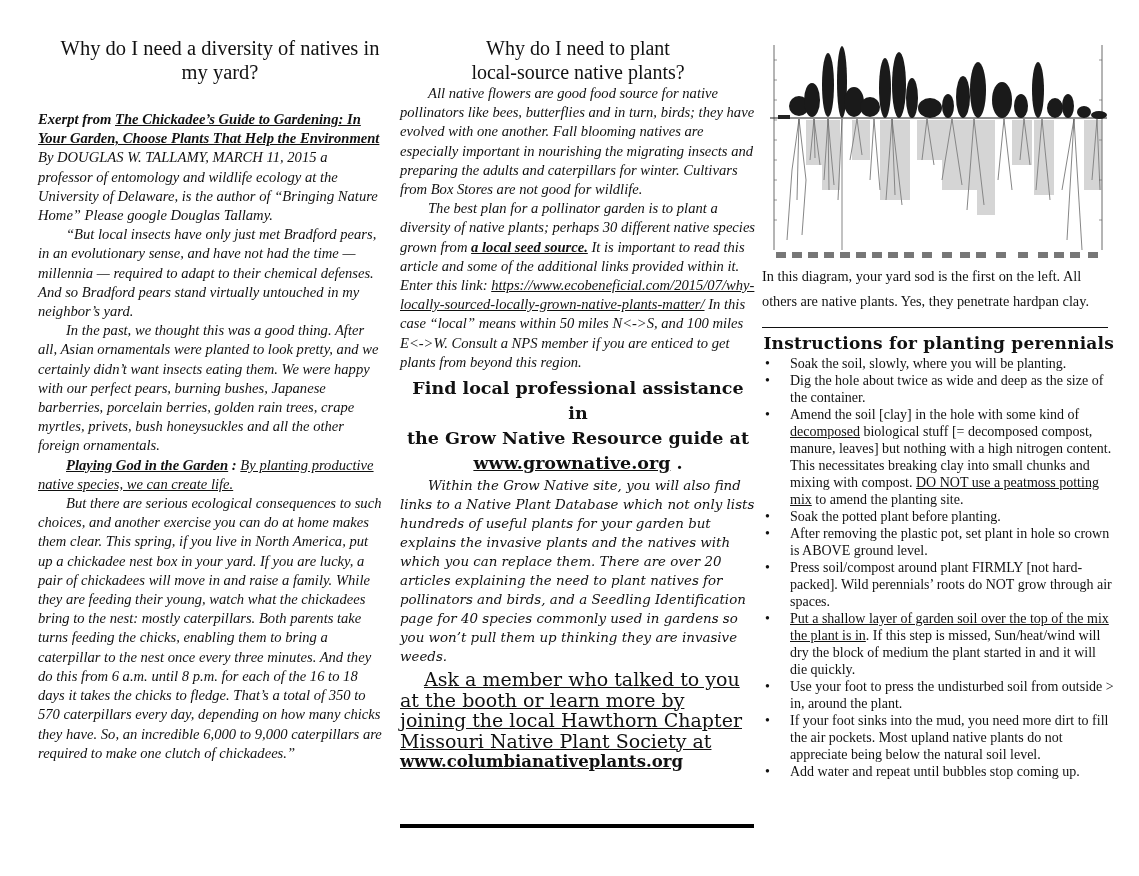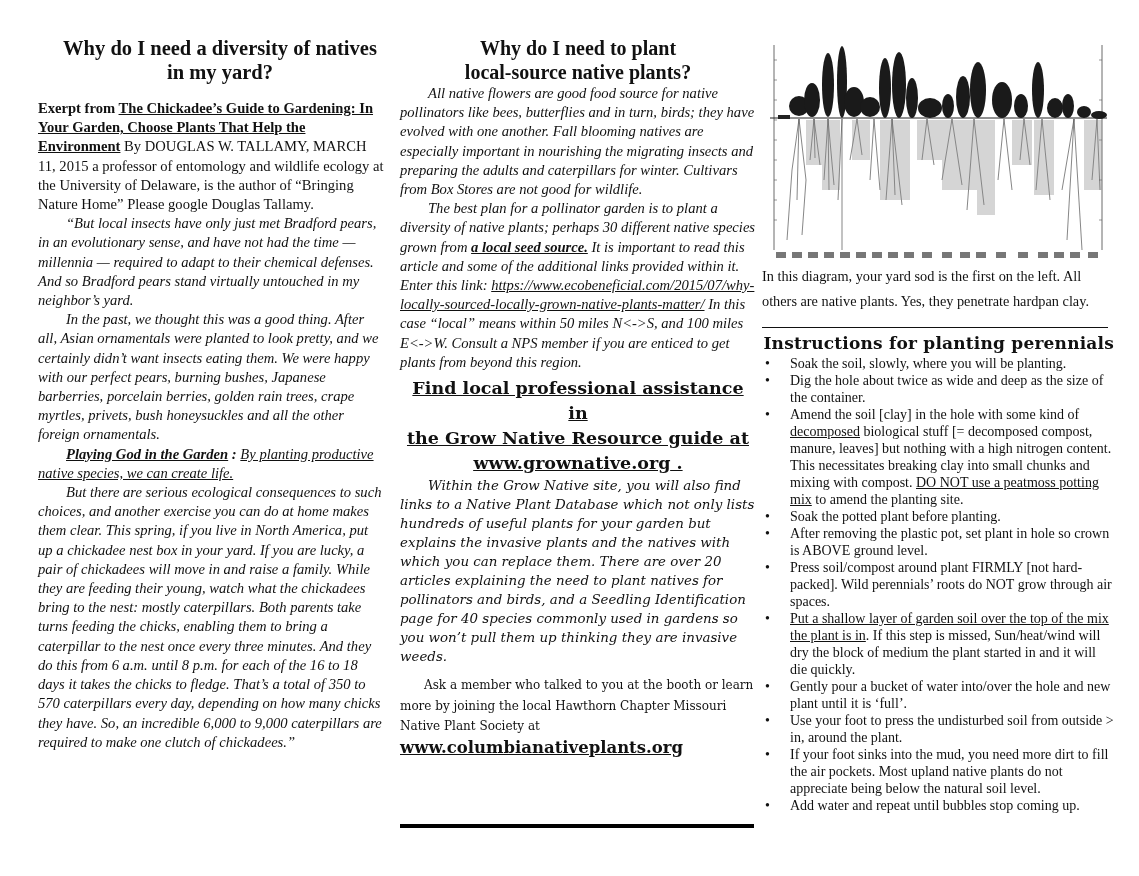--- a/index.html
+++ b/index.html
@@ -3,65 +3,65 @@
 <meta charset="utf-8">
 <style>
   html,body{margin:0;padding:0;background:#fff;}
   body{width:1139px;height:876px;position:relative;overflow:hidden;color:#111;
        font-family:"Liberation Serif","DejaVu Serif",serif;}
   .col{position:absolute;top:0;}
   #col1{left:38px;width:346px;}
   #col2{left:400px;width:356px;}
   #col3{left:762px;width:352px;}
   p{margin:0;}
-  .h2{font-weight:bold;text-align:center;font-size:20px;line-height:24px;}
+  .h2{font-weight:normal;text-align:center;font-size:20px;line-height:24px;}
   .body{font-size:14.6px;line-height:19.2px;}
   .ind{text-indent:28px;font-style:italic;}
   .u{text-decoration:underline;}
   .b{font-weight:bold;}
   .serifwide{font-family:"DejaVu Serif",serif;}
   ul{margin:0;padding:0;list-style:none;}
   li{position:relative;padding-left:28px;font-size:14px;line-height:17px;}
   li:before{content:"\2022";position:absolute;left:3px;top:0;font-size:14px;}
   .rule{height:1px;background:#111;}
   .thick{height:4px;background:#000;}
   svg{display:block;}
 </style>
 </head>
 <body>
 
 <div class="col" id="col1">
   <div class="h2" style="margin-top:36px;padding-left:18px;font-size:20.5px;">Why do I need a diversity of natives in my yard?</div>
-  <p class="body" style="margin-top:15px;">
+  <p class="body" style="margin-top:26px;font-style:italic;">
     <span class="b">Exerpt from </span><span class="b u">The Chickadee’s Guide to Gardening: In Your Garden, Choose Plants That Help the Environment</span><span> By DOUGLAS W. TALLAMY, MARCH 11, 2015  a professor of entomology and wildlife ecology at the University of Delaware, is the author of “Bringing Nature Home” Please google Douglas Tallamy.</span>
   </p>
   <p class="body ind">“But local insects have only just met Bradford pears, in an evolutionary sense, and have not had the time — millennia — required to adapt to their chemical defenses. And so Bradford pears stand virtually untouched in my neighbor’s yard.</p>
   <p class="body ind">In the past, we thought this was a good thing. After all, Asian ornamentals were planted to look pretty, and we certainly didn’t want insects eating them. We were happy with our perfect pears, burning bushes, Japanese barberries, porcelain berries, golden rain trees, crape myrtles, privets, bush honeysuckles and all the other foreign ornamentals.</p>
   <p class="body ind">
     <span class="b u">Playing God in the Garden</span><span class="b"> : </span><span class="u">By planting productive native species, we can create life.</span>
   </p>
   <p class="body ind">But there are serious ecological consequences to such choices, and another exercise you can do at home makes them clear. This spring, if you live in North America, put up a chickadee nest box in your yard. If you are lucky, a pair of chickadees will move in and raise a family. While they are feeding their young, watch what the chickadees bring to the nest: mostly caterpillars. Both parents take turns feeding the chicks, enabling them to bring a caterpillar to the nest once every three minutes. And they do this from 6 a.m. until 8 p.m. for each of the 16 to 18 days it takes the chicks to fledge. That’s a total of 350 to 570 caterpillars every day, depending on how many chicks they have. So, an incredible 6,000 to 9,000 caterpillars are required to make one clutch of chickadees.”</p>
 </div>
 
 <div class="col" id="col2">
   <div class="h2" style="margin-top:36px;">
     <div>Why do I need to plant</div>
     <div>local-source native plants?</div>
   </div>
   <p class="body ind">All native flowers are good food source for native pollinators like bees, butterflies and in turn, birds; they have evolved with one another. Fall blooming natives are especially important in nourishing the migrating insects and preparing the adults and caterpillars for winter. Cultivars from Box Stores are not good for wildlife.</p>
   <p class="body ind">
     <span>The best plan for a pollinator garden is to plant a diversity of native plants; perhaps 30 different native species grown from </span><span class="b u">a local seed source.</span><span> It is important to read this article and some of the additional links provided within it. Enter this link: </span><span class="u" style="word-break:break-all;">https://www.ecobeneficial.com/2015/07/why-locally-sourced-locally-grown-native-plants-matter/</span><span> In this case “local” means within 50 miles N&lt;-&gt;S, and 100 miles E&lt;-&gt;W. Consult a NPS member if you are enticed to get plants from beyond this region.</span>
   </p>
-  <div class="b serifwide" style="text-align:center;font-size:17.5px;line-height:25px;margin-top:4px;text-decoration:underline;">
+  <div class="b serifwide" style="text-align:center;font-size:17.5px;line-height:25px;margin-top:4px;">
     <div>Find local professional assistance in</div>
     <div>the Grow Native Resource guide at</div>
     <div><span class="u">www.grownative.org</span><span> .</span></div>
   </div>
   <p class="serifwide ind" style="font-size:13.4px;line-height:19px;">Within the Grow Native site, you will also find links to a Native Plant Database which not only lists hundreds of useful plants for your garden but explains the invasive plants and the natives with which you can replace them. There are over 20 articles explaining the need to plant natives for pollinators and birds, and a Seedling Identification page for 40 species commonly used in gardens so you won’t pull them up thinking they are invasive weeds.</p>
-  <p class="serifwide" style="font-size:12px;line-height:20.5px;text-indent:24px;margin-top:9px;">Ask a member who talked to you at the booth or learn more by joining the local Hawthorn Chapter Missouri Native Plant Society at</p>
+  <p class="serifwide" style="font-size:19px;line-height:20.5px;text-indent:24px;margin-top:3px;text-decoration:underline;">Ask a member who talked to you at the booth or learn more by joining the local Hawthorn Chapter Missouri Native Plant Society at</p>
   <p class="serifwide b u" style="font-size:16.5px;line-height:22px;">www.columbianativeplants.org</p>
   <div class="thick" style="position:absolute;top:824px;left:0;width:354px;"></div>
 </div>
 
 <div class="col" id="col3">
   <div style="margin-top:40px;height:225px;position:relative;">
     <svg width="352" height="225" viewBox="0 0 352 225">
 
       <line x1="12" y1="5" x2="12" y2="210" stroke="#444" stroke-width="0.8"></line>
       <line x1="340" y1="5" x2="340" y2="210" stroke="#444" stroke-width="0.8"></line>
@@ -168,18 +168,17 @@
     <div>Instructions for planting perennials</div>
   </div>
   <ul>
     <li>Soak the soil, slowly, where you will be planting.</li>
     <li>Dig the hole about twice as wide and deep as the size of the container.</li>
     <li><span>Amend the soil [clay] in the hole with some kind of </span><span class="u">decomposed</span><span> biological stuff  [= decomposed compost, manure, leaves] but nothing with a high nitrogen content. This necessitates breaking clay into small chunks and mixing with compost. </span><span class="u">DO NOT use a peatmoss potting mix</span><span> to amend the planting site.</span></li>
     <li>Soak the potted plant before planting.</li>
     <li>After removing the plastic pot, set plant in hole so crown is ABOVE ground level.</li>
     <li>Press soil/compost around plant FIRMLY [not hard-packed]. Wild perennials’ roots do NOT grow through air spaces.</li>
     <li><span class="u">Put a shallow layer of garden soil over the top of the mix the plant is in</span><span>. If this step is missed, Sun/heat/wind will dry the block of medium the plant started in and it will die quickly.</span></li>
-    <li>Gently pour a bucket of water into/over the hole and new plant until it is ‘full’.</li>
     <li>Use your foot to press the undisturbed soil from outside &gt; in, around the plant.</li>
     <li>If your foot sinks into the mud, you need more dirt to fill the air pockets. Most upland native plants do not appreciate being below the natural soil level.</li>
     <li>Add water and repeat until bubbles stop coming up.</li>
   </ul>
 </div>
 
 </body></html>

